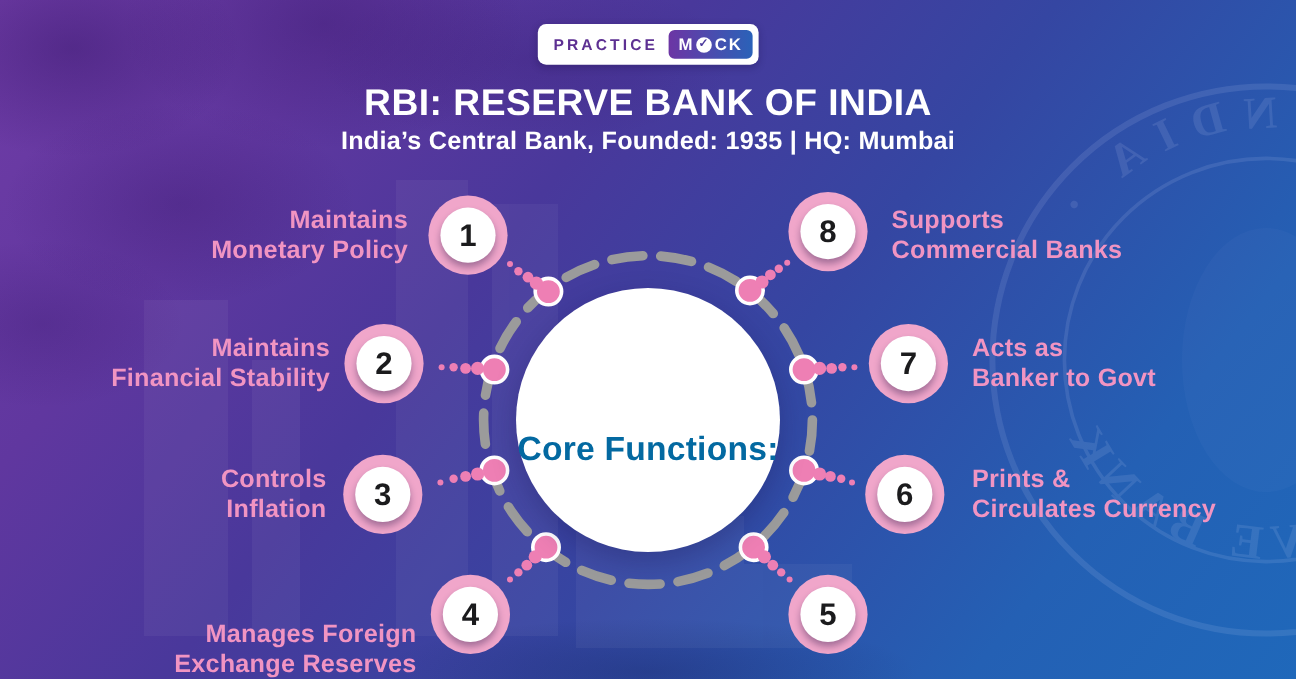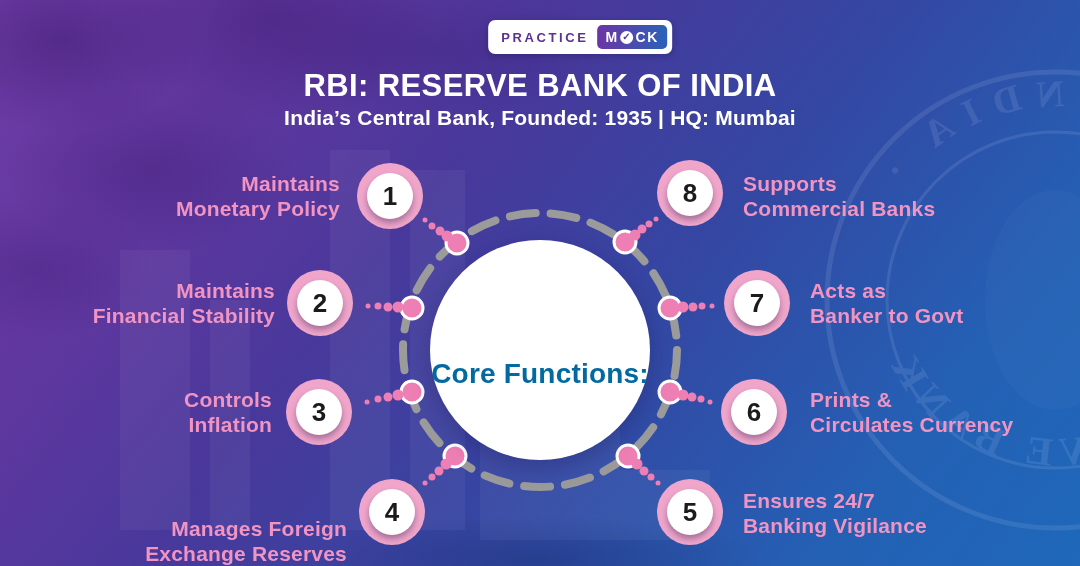--- a/index.html
+++ b/index.html
@@ -19,21 +19,20 @@
       radial-gradient(ellipse 170px 100px at 35px 270px, rgba(45,15,95,.22), transparent 70%),
       radial-gradient(ellipse 300px 60px at 540px 560px, rgba(10,20,70,.25), transparent 75%);
   }
   svg.decor{position:absolute;left:0;top:0;z-index:1;}
   
   .logo{
     position:absolute;top:20px;left:50%;transform:translateX(-50%);
     background:#fff;border-radius:7px;display:flex;align-items:center;
     padding:5px 5px 5px 13px;gap:9px;height:24px;z-index:3;
     box-shadow:0 2px 6px rgba(20,10,60,.25);
-    margin-left:40px;
   }
   .logo .practice{color:#5d3092;font-weight:700;font-size:13px;letter-spacing:2.6px;}
   .mock-box{
     display:flex;align-items:center;gap:1px;
     background:linear-gradient(90deg,#6c35a4,#2a62b8);
     color:#fff;font-weight:800;font-size:14px;letter-spacing:1.5px;
     padding:3px 8px;border-radius:5px;height:18px;
   }
   .mock-o{
     display:inline-flex;align-items:center;justify-content:center;
@@ -207,21 +206,19 @@
     </div>
 
   <div class="fn-label fn-left" style="right:740px;top:196px;">Maintains
 Monetary Policy</div>
   <div class="fn-label fn-left" style="right:805px;top:303px;">Maintains
 Financial Stability</div>
   <div class="fn-label fn-left" style="right:808px;top:412px;">Controls
 Inflation</div>
   <div class="fn-label fn-left" style="right:733px;top:541px;">Manages Foreign
 Exchange Reserves</div>
-  <div class="fn-label fn-right" style="left:743px;top:513px;">Ensures 24/7
-Banking Vigilance</div>
   <div class="fn-label fn-right" style="left:810px;top:412px;">Prints &amp;
 Circulates Currency</div>
   <div class="fn-label fn-right" style="left:810px;top:303px;">Acts as
 Banker to Govt</div>
   <div class="fn-label fn-right" style="left:743px;top:196px;">Supports
 Commercial Banks</div>
 </div>
 
 </body></html>

